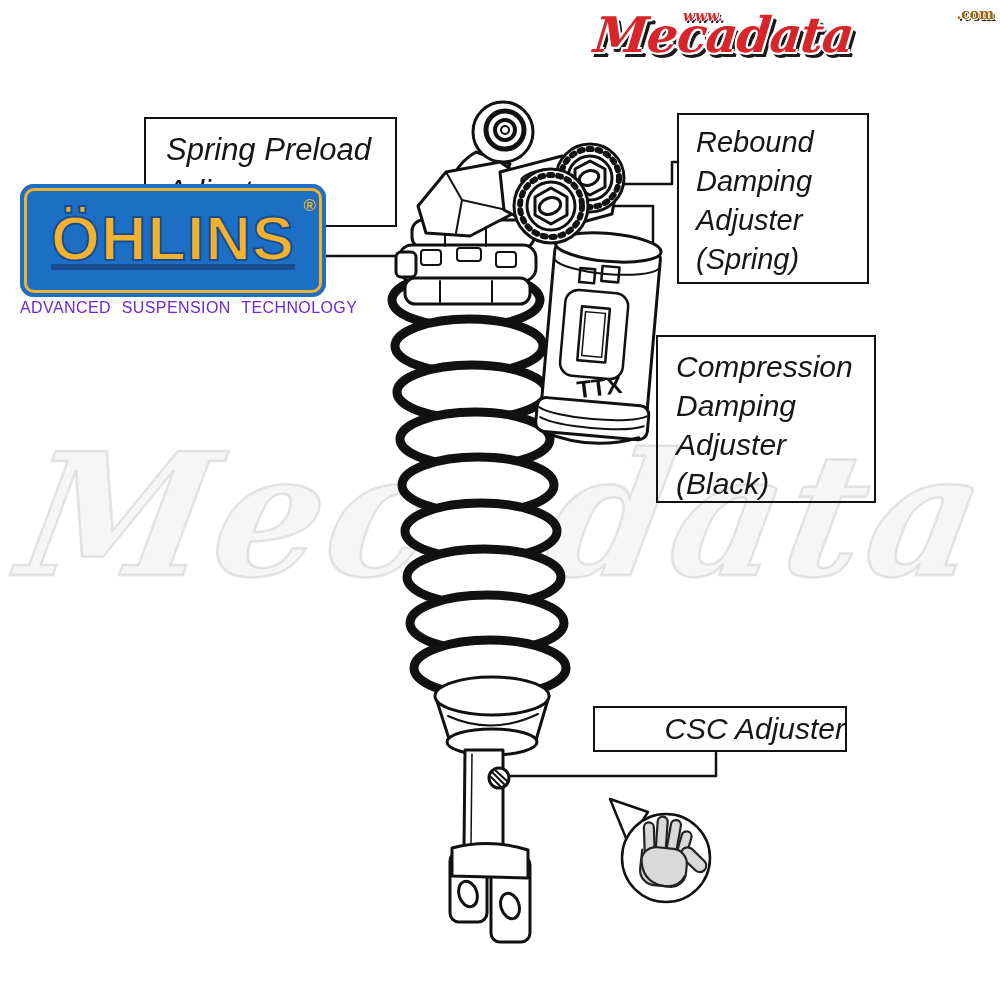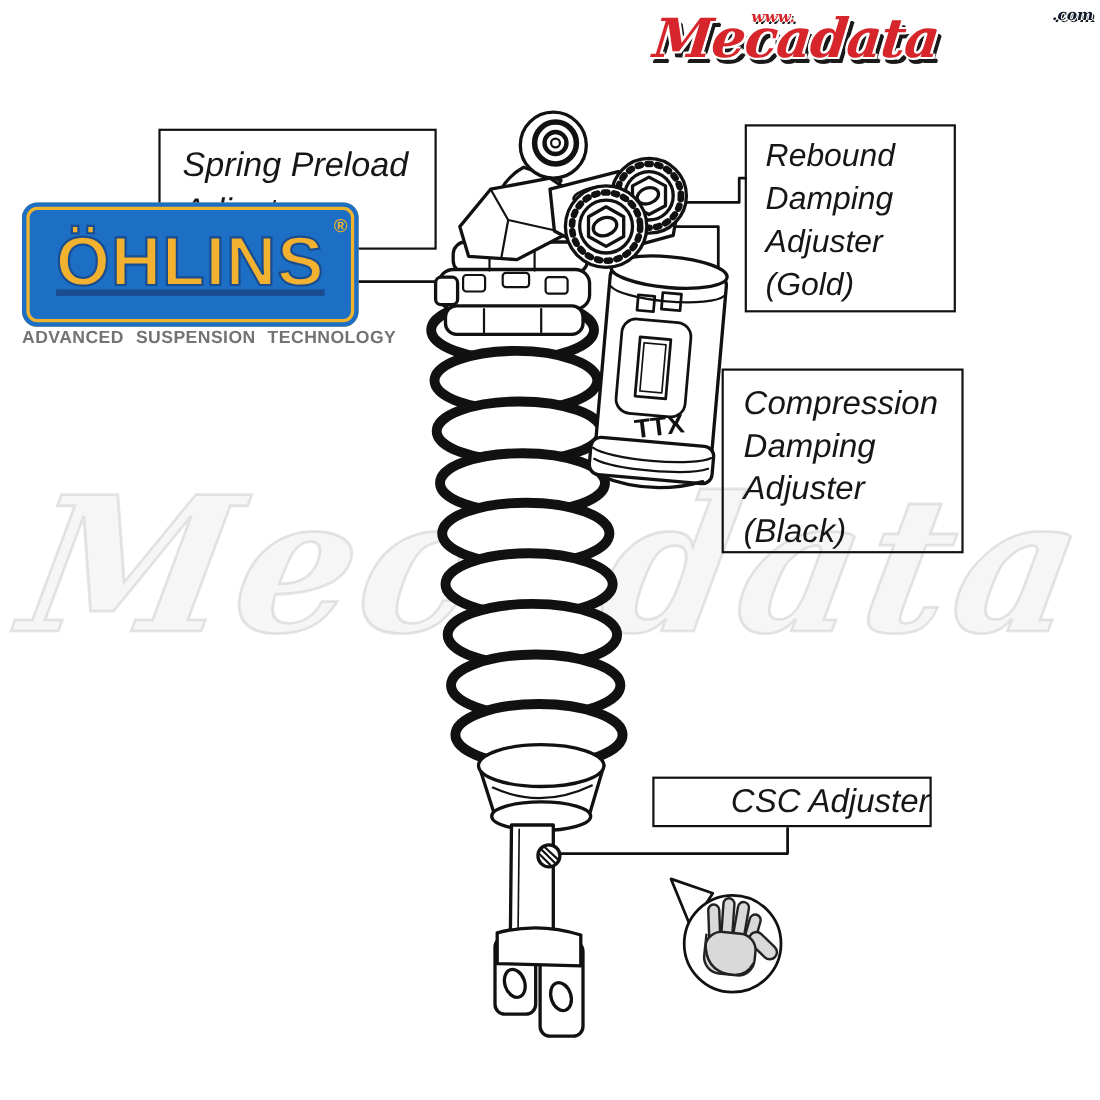--- a/index.html
+++ b/index.html
@@ -40,21 +40,21 @@
     position:absolute;left:0;right:0;top:14px;text-align:center;
     font-weight:900;font-size:63px;line-height:80px;letter-spacing:1px;
     color:#f2b12e;-webkit-text-stroke:2px #1a4d8f;font-family:"Liberation Sans",sans-serif;text-decoration:underline;
   }
   .ohlins-reg{
     position:absolute;right:10px;top:12px;font-size:17px;color:#f2b12e;
     -webkit-text-stroke:0;font-weight:700;
   }
   .ohlins-tagline{
     position:absolute;left:20px;top:299px;width:310px;z-index:4;
-    color:#737373;font-weight:700;font-size:16px;letter-spacing:0.4px;
+    color:#6d28d9;font-weight:400;font-size:16px;letter-spacing:0.4px;
     word-spacing:6px;white-space:nowrap;
   }
   
   .meca{position:absolute;left:588px;top:2px;width:410px;height:70px;z-index:4;}
   .meca-name{
     position:absolute;left:6px;top:2px;
     font-family:"DejaVu Serif",serif;font-style:italic;font-weight:bold;
     font-size:49px;line-height:62px;color:#d6252b;letter-spacing:-1px;
     transform:skewX(-6deg);white-space:nowrap;
     text-shadow:
@@ -63,22 +63,22 @@
       4px 4px 0 #1a1a1a, 5px 5px 0 #1a1a1a, 3px 5px 0 #1a1a1a;
   }
   .meca-www{
     position:absolute;left:95px;top:6px;
     font-family:"DejaVu Serif",serif;font-style:italic;font-weight:bold;
     font-size:14px;color:#d6252b;
     text-shadow:-1px 0 0 #fff,1px 0 0 #fff,0 1px 0 #fff,0 -1px 0 #fff,2px 2px 0 #1a1a1a;
   }
   .meca-com{
     position:absolute;right:4px;top:4px;
-    font-family:"DejaVu Serif",serif;font-style:italic;font-weight:bold;
-    font-size:14px;color:#0f172a;
+    font-family:"DejaVu Serif",serif;font-weight:bold;
+    font-size:14px;color:#a16207;
     text-shadow:-1px 0 0 #fff,1px 0 0 #fff,0 1px 0 #fff,0 -1px 0 #fff,2px 2px 0 #1a1a1a;
   }
 </style>
 </head>
 <body>
 
 <div class="watermark">Mecadata</div>
 
 <svg class="shock-svg" width="1000" height="1000" viewBox="0 0 1000 1000">
   <g fill="#ffffff" stroke="#111111" stroke-width="3" stroke-linejoin="round" stroke-linecap="round">
@@ -204,21 +204,21 @@
 
 <div class="callout box-spring">
   <span class="ln">Spring Preload</span>
   <span class="ln">Adjuster</span>
 </div>
 
 <div class="callout box-rebound">
   <span class="ln">Rebound</span>
   <span class="ln">Damping</span>
   <span class="ln">Adjuster</span>
-  <span class="ln">(Gold)</span>
+  <span class="ln">(Spring)</span>
 </div>
 
 <div class="callout box-compression">
   <span class="ln">Compression</span>
   <span class="ln">Damping</span>
   <span class="ln">Adjuster</span>
   <span class="ln">(Black)</span>
 </div>
 
 <div class="callout box-csc">

